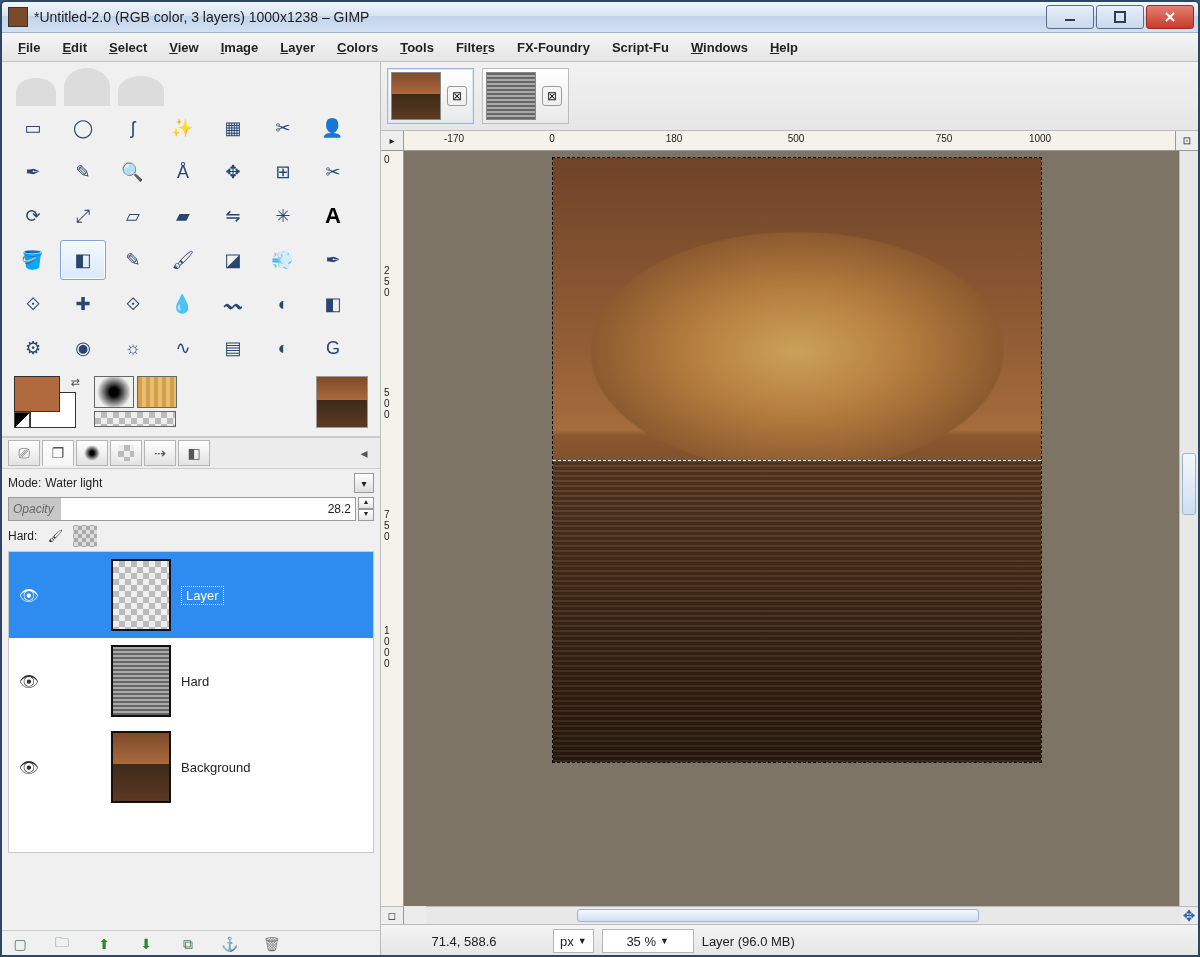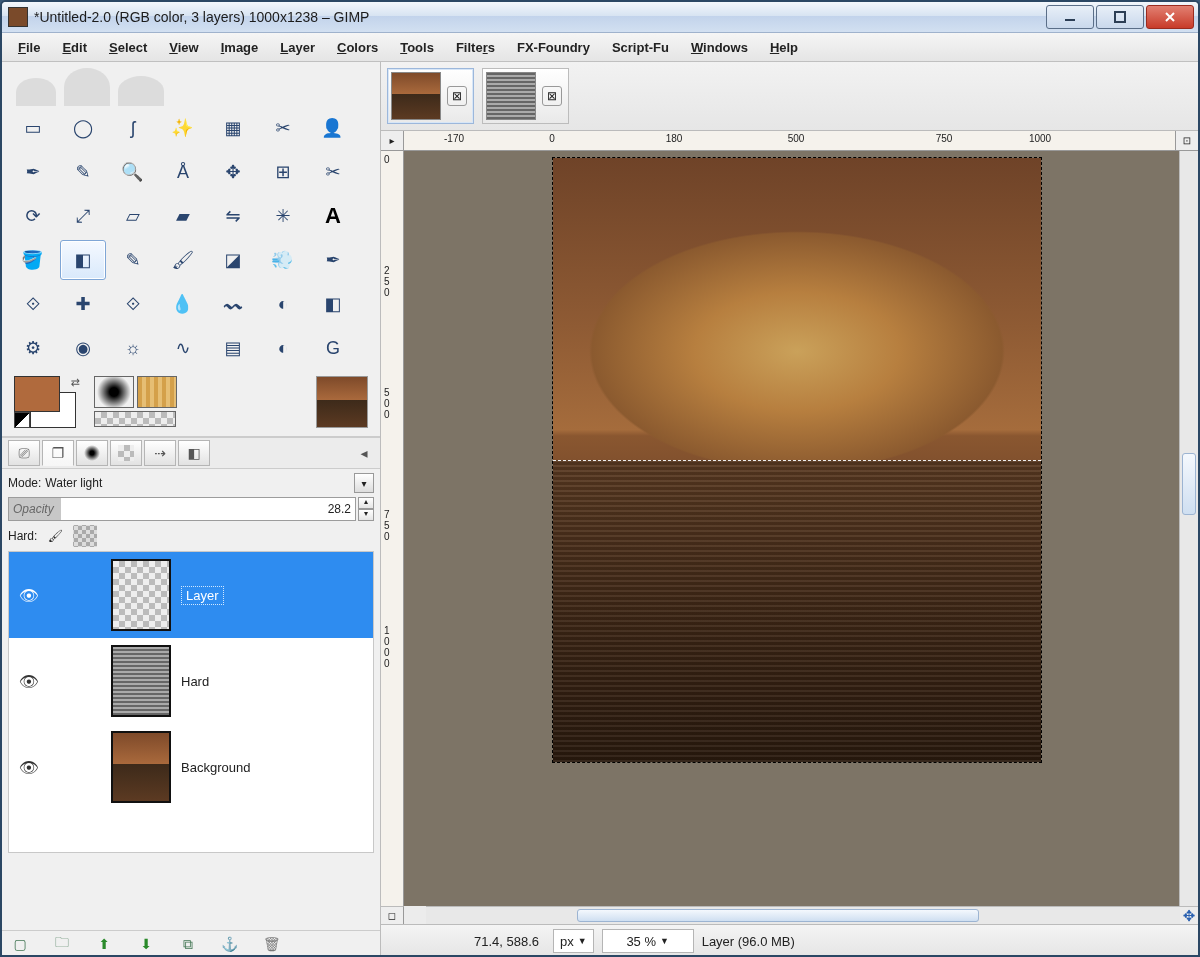--- a/index.html
+++ b/index.html
@@ -344,21 +344,21 @@
 
       <div class="hscrollbar">
         <div class="corner" style="border-top:1px solid #bbb;border-bottom:none">◻</div>
         <div class="hscroll">
             <div class="sthumb"></div>
           </div>
         <div class="navico">✥</div>
       </div>
 
       <div class="statusbar">
-        <div style="width:150px;text-align:right;padding-right:6px">71.4, 588.6</div>
+        <div style="width:150px;text-align:center;padding-right:6px">71.4, 588.6</div>
         <div class="statusbox dd">
             <span>px</span>
             <span class="car">▼</span>
           </div>
         <div class="statusbox dd" style="width:78px;justify-content:center">
             <span>35 %</span>
             <span class="car">▼</span>
           </div>
         <div>Layer (96.0 MB)</div>
       </div>

